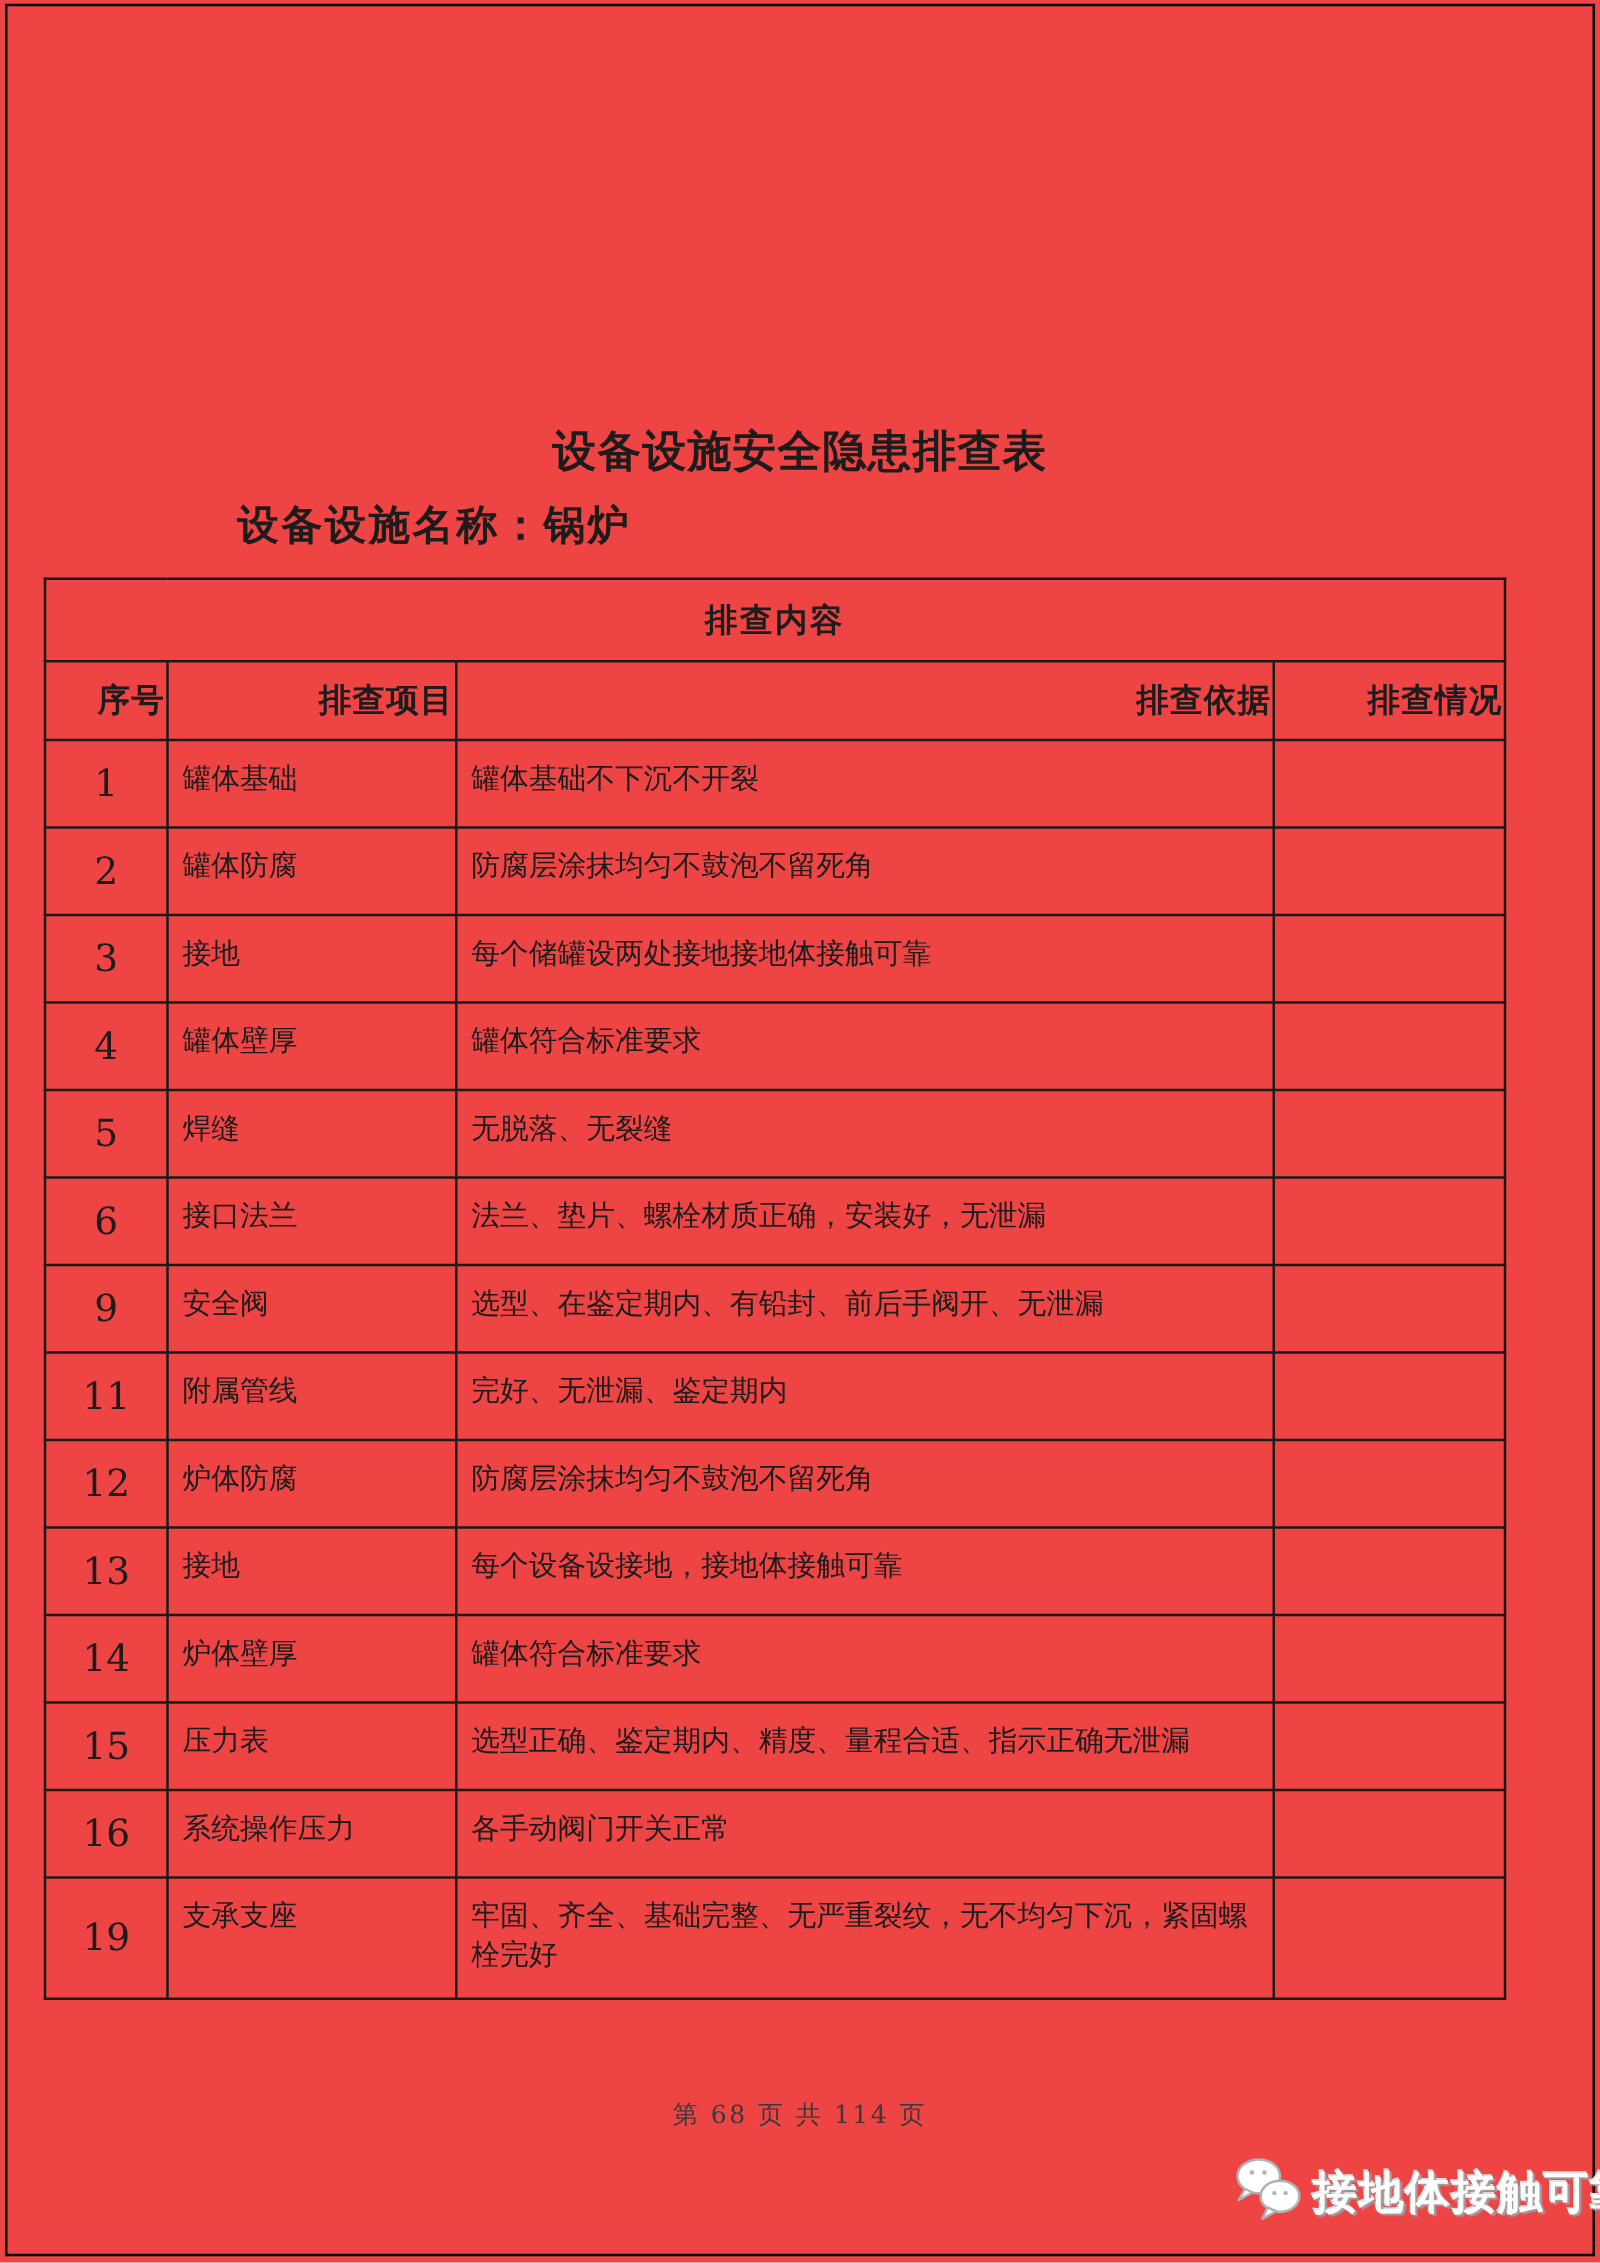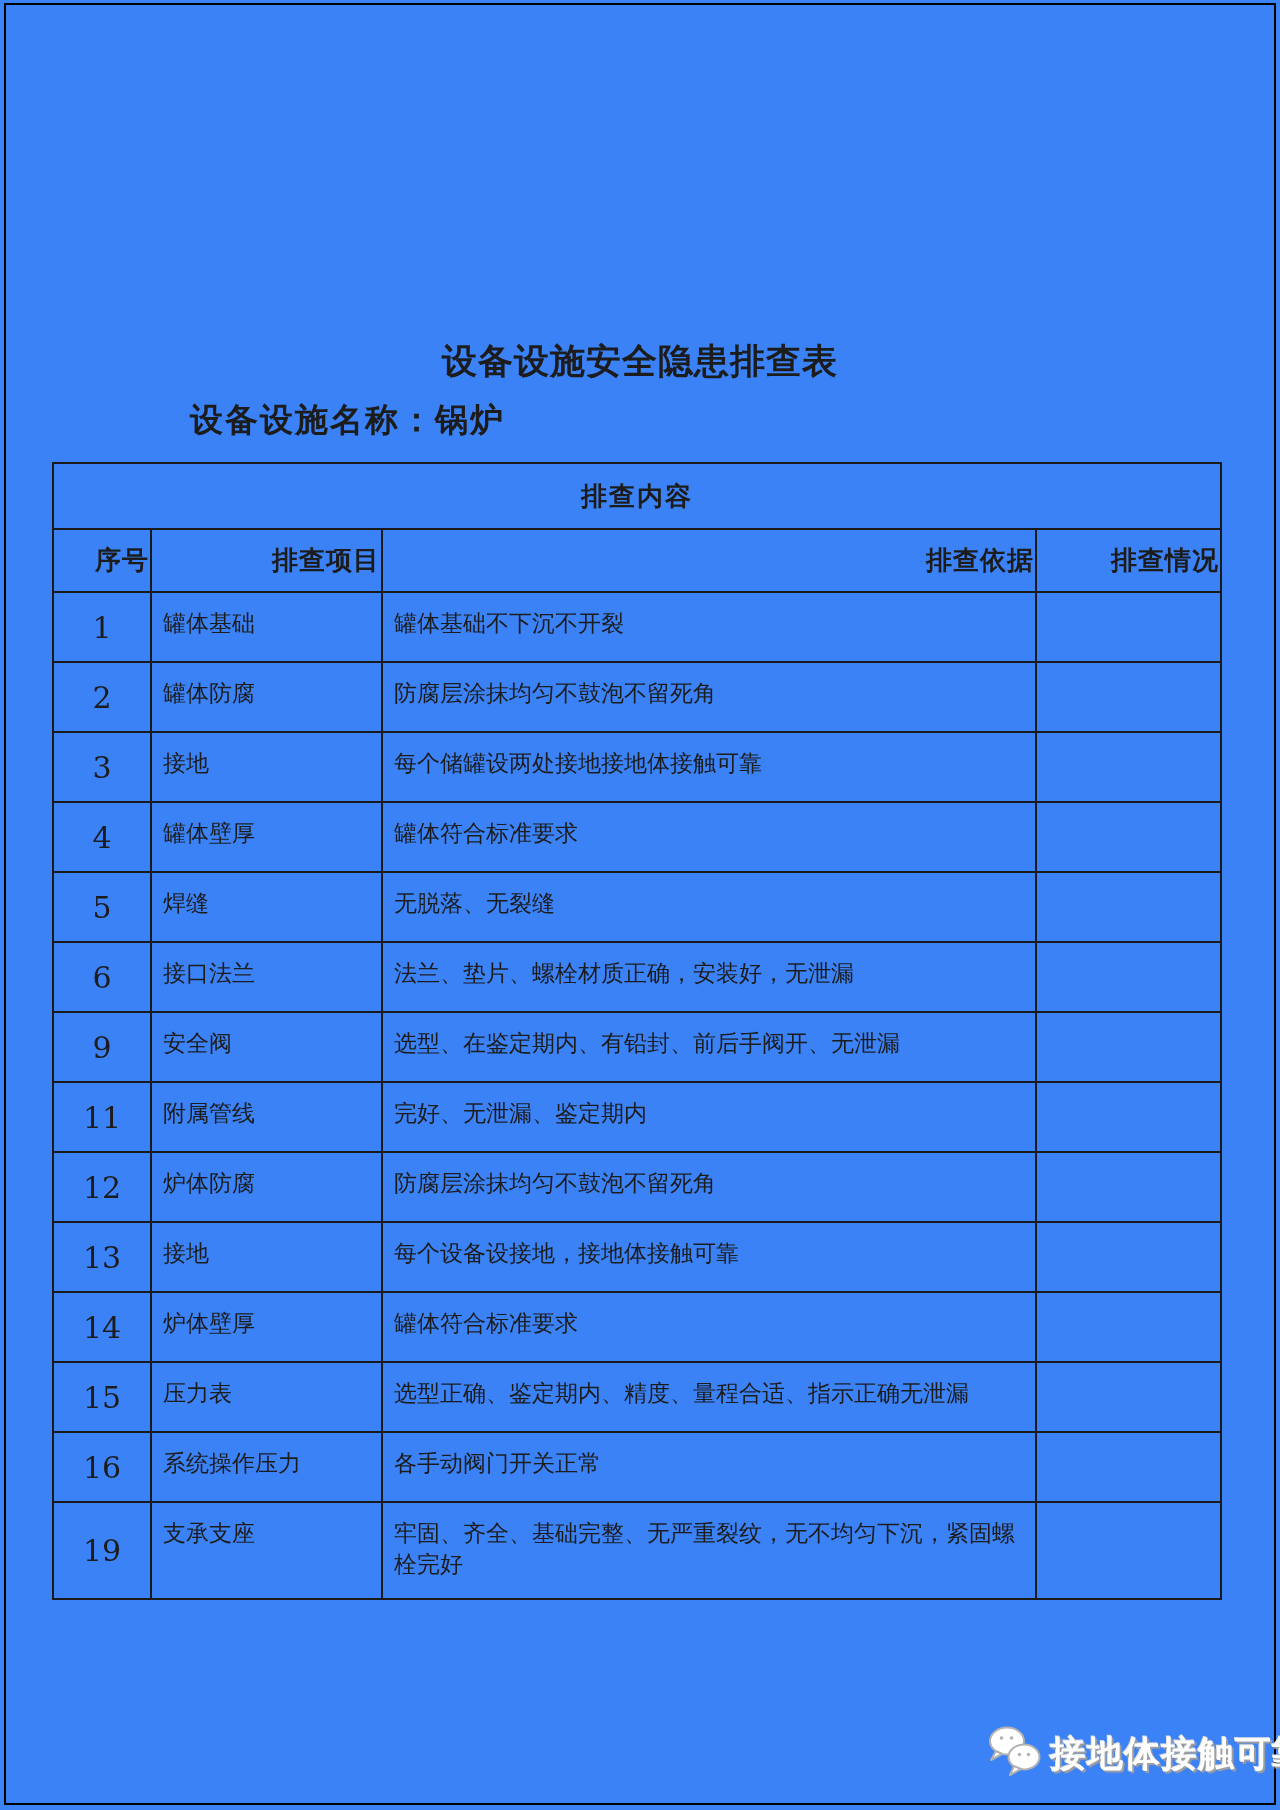--- a/index.html
+++ b/index.html
@@ -1,21 +1,21 @@
 <!DOCTYPE html>
 <html><head>
 <meta charset="utf-8">
 <style>
   html, body { margin: 0; padding: 0; background: #e8e8e8; }
   .page {
     position: relative;
     width: 1280px;
     height: 1810px;
     margin: 0 auto;
-    background: #3b82f6;
+    background: #ef4444;
     font-family: "DejaVu Serif", "Liberation Serif", serif;
     color: #1c1c1c;
     overflow: hidden;
   }
   .page-frame {
     position: absolute;
     left: 4px; top: 3px; right: 4px; bottom: 5px;
     border: 2px solid #000000;
     pointer-events: none;
   }
@@ -32,21 +32,21 @@
   .doc-subtitle {
     position: absolute;
     top: 398px;
     left: 190px;
     font-size: 33px;
     font-weight: bold;
     letter-spacing: 2px;
   }
   table.inspection {
     position: absolute;
-    left: 52px;
+    left: 35px;
     top: 462px;
     width: 1168px;
     border-collapse: collapse;
     table-layout: fixed;
     border-radius: 24px;
   }
   table.inspection th, table.inspection td {
     border: 2px solid #1a1a1a;
     box-sizing: border-box;
   }
@@ -216,20 +216,21 @@
         </tr>
         <tr>
           <td class="cell-no">19</td>
           <td class="cell-item">支承支座</td>
           <td class="cell-basis">牢固、齐全、基础完整、无严重裂纹，无不均匀下沉，紧固螺栓完好</td>
           <td class="cell-status"></td>
         </tr>
       </tbody>
   </table>
 
+  <div class="page-footer">第 68 页 共 114 页</div>
 
   <div class="watermark">
     <span class="watermark-icon">
       <svg width="62" height="56" viewBox="0 0 62 56">
         <g fill="#ffffff" stroke="#b2b2b2" stroke-width="2">
           <ellipse cx="23" cy="17" rx="17" ry="13.5"></ellipse>
           <path d="M12 27 L7 36 L18 30 Z" stroke-linejoin="round"></path>
         </g>
         <circle cx="17.5" cy="14" r="1.8" fill="#b2b2b2"></circle>
         <circle cx="27.5" cy="14" r="1.8" fill="#b2b2b2"></circle>

